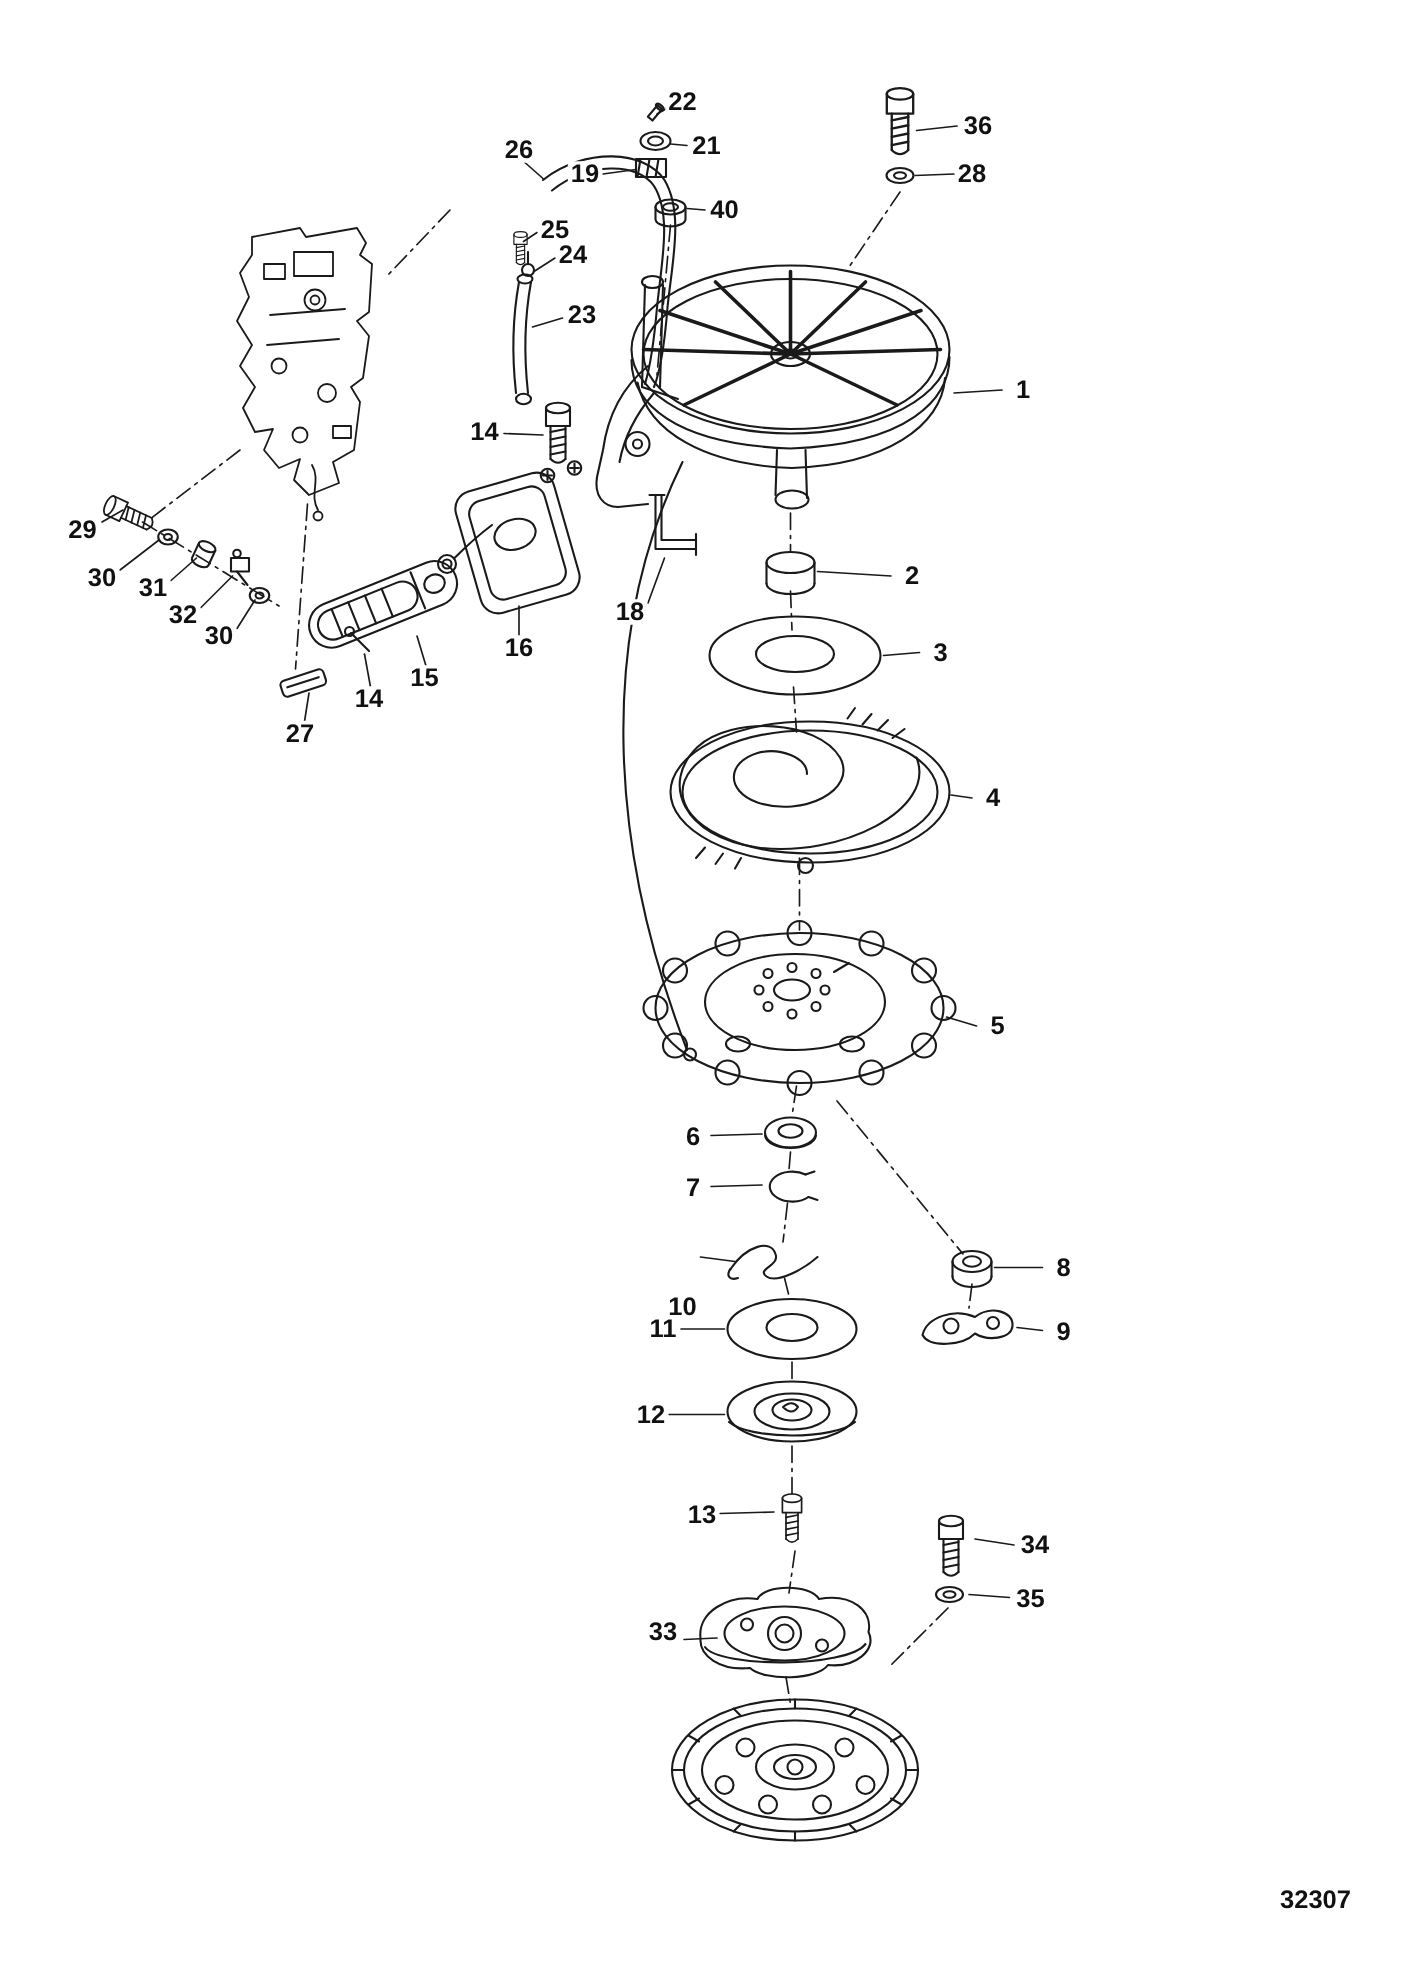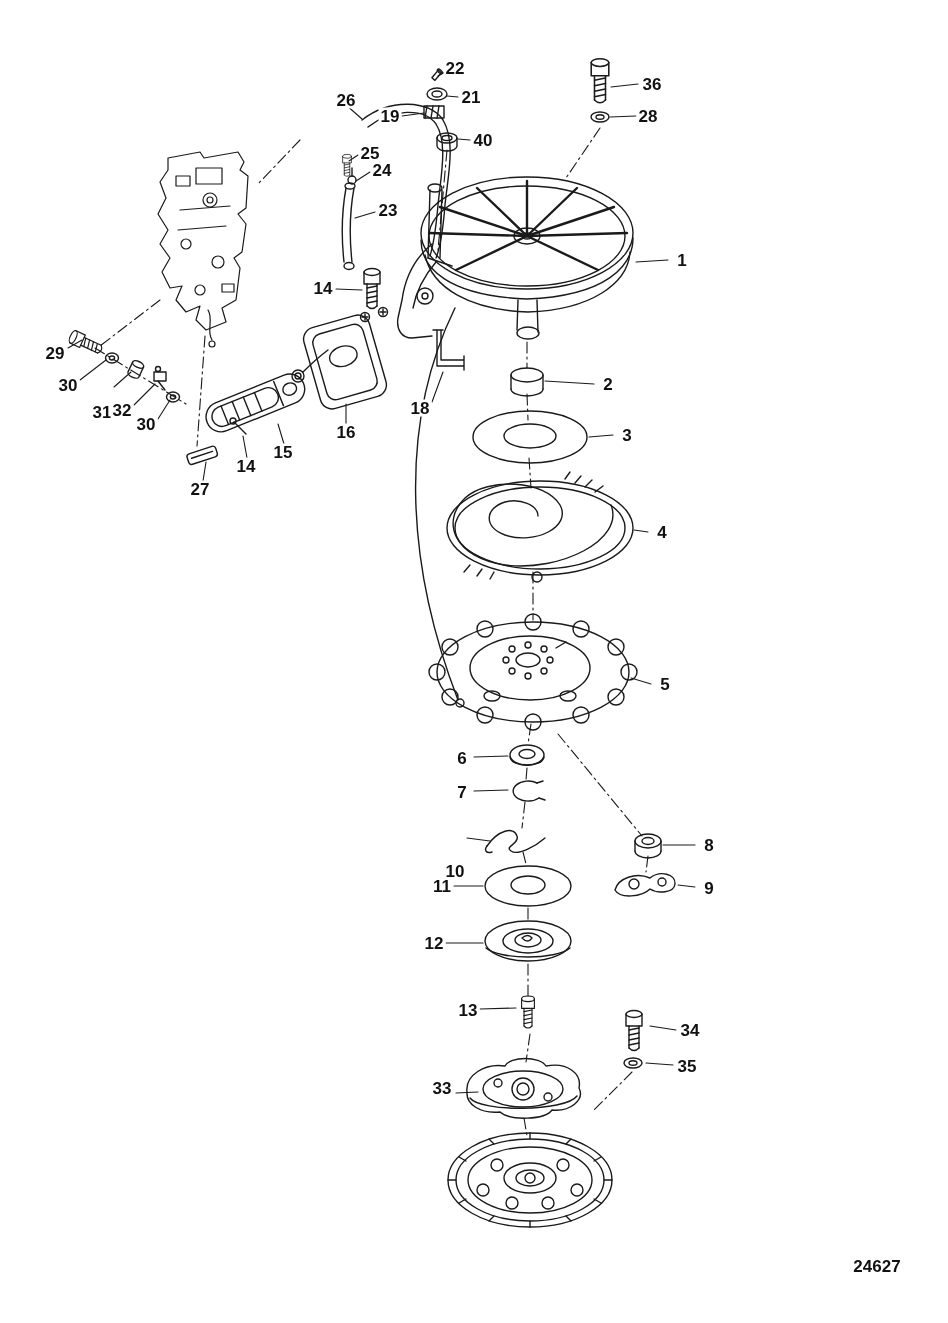--- a/index.html
+++ b/index.html
@@ -396,21 +396,21 @@
       <div class="callout" style="left: 390px; top: 116px;">19</div>
       <div class="callout" style="left: 648px; top: 116px;">28</div>
       <div class="callout" style="left: 483px; top: 140px;">40</div>
       <div class="callout" style="left: 370px; top: 153px; text-align: center;">25</div>
       <div class="callout" style="left: 382px; top: 170px;">24</div>
       <div class="callout" style="left: 388px; top: 210px; text-align: center;">23</div>
       <div class="callout" style="left: 682px; top: 260px;">1</div>
       <div class="callout" style="left: 323px; top: 288px;">14</div>
       <div class="callout" style="left: 55px; top: 353px;">29</div>
       <div class="callout" style="left: 68px; top: 385px;">30</div>
-      <div class="callout" style="left: 102px; top: 392px; margin-top: 20px;">31</div>
+      <div class="callout" style="left: 102px; top: 392px;">31</div>
       <div class="callout" style="left: 608px; top: 384px;">2</div>
       <div class="callout" style="left: 122px; top: 410px;">32</div>
       <div class="callout" style="left: 146px; top: 424px;">30</div>
       <div class="callout" style="left: 420px; top: 408px;">18</div>
       <div class="callout" style="left: 346px; top: 432px;">16</div>
       <div class="callout" style="left: 627px; top: 435px;">3</div>
       <div class="callout" style="left: 283px; top: 452px;">15</div>
       <div class="callout" style="left: 246px; top: 466px;">14</div>
       <div class="callout" style="left: 200px; top: 489px;">27</div>
       <div class="callout" style="left: 662px; top: 532px;">4</div>
@@ -421,15 +421,15 @@
       <div class="callout" style="left: 709px; top: 845px;">8</div>
       <div class="callout" style="left: 442px; top: 886px;">11</div>
       <div class="callout" style="left: 709px; top: 888px;">9</div>
       <div class="callout" style="left: 434px; top: 943px;">12</div>
       <div class="callout" style="left: 468px; top: 1010px;">13</div>
       <div class="callout" style="left: 690px; top: 1030px;">34</div>
       <div class="callout" style="left: 687px; top: 1066px;">35</div>
       <div class="callout" style="left: 442px; top: 1088px;">33</div>
     </div>
 
-  <div class="diagram-code" style="left:877px;top:1267px;">24627</div>
+  <div class="diagram-code" style="left:877px;top:1267px;">32307</div>
 
 </div>
 
 </body></html>

